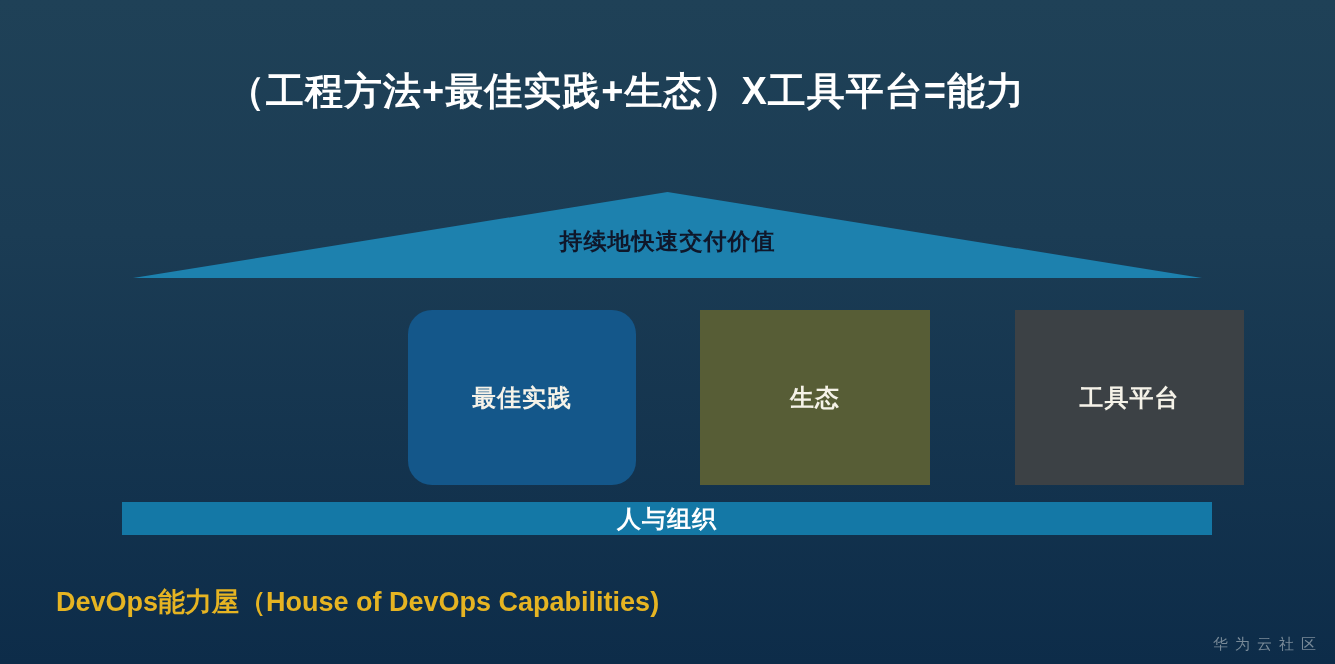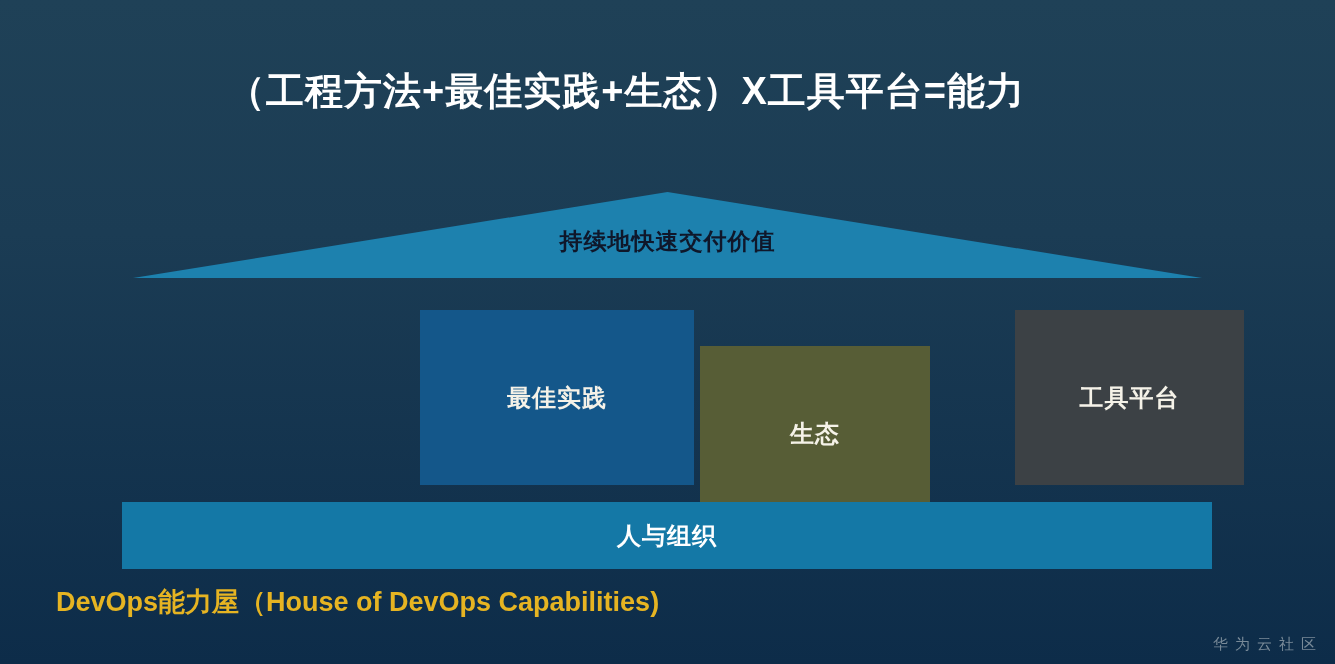--- a/index.html
+++ b/index.html
@@ -52,29 +52,29 @@
     height: 175px;
     display: flex;
     align-items: center;
     justify-content: center;
     color: #f5f2e8;
     font-size: 24px;
     font-weight: 700;
     letter-spacing: 1px;
   }
   .pillar-1 { left: 122px; width: 232px; }
-  .pillar-2 { left: 420px; width: 274px; }
+  .pillar-2 { left: 408px; width: 228px; border-radius: 24px; }
   .pillar-3 { left: 700px; width: 230px; }
   .pillar-4 { left: 983px; width: 229px; }
   .foundation {
     position: absolute;
     left: 122px;
     top: 502px;
     width: 1090px;
-    height: 67px;
+    height: 33px;
     display: flex;
     align-items: center;
     justify-content: center;
     color: #ffffff;
     font-size: 24px;
     font-weight: 700;
     letter-spacing: 1px;
     font-family: Liberation Mono, monospace;
   }
   .caption {
@@ -104,21 +104,21 @@
 
   <div class="title">（工程方法+最佳实践+生态）X工具平台=能力</div>
 
   <div class="roof" style="background-color: rgb(29, 129, 174);">
     <div class="roof-label">持续地快速交付价值</div>
   </div>
 
 
   <div class="pillar pillar-2" style="background-color: rgb(20, 87, 138);">最佳实践</div>
 
-  <div class="pillar pillar-3" style="background-color: rgb(87, 93, 54); margin-top: 36px;">生态</div>
+  <div class="pillar pillar-3" style="background-color: rgb(87, 93, 54);">生态</div>
 
   <div class="pillar pillar-4" style="background-color: rgb(60, 65, 69); margin-left: 32px;">工具平台</div>
 
   <div class="foundation" style="background-color: rgb(20, 120, 166);">人与组织</div>
 
   <div class="caption">DevOps能力屋（House of DevOps Capabilities)</div>
 
   <div class="watermark">华为云社区</div>
 
 </div>

